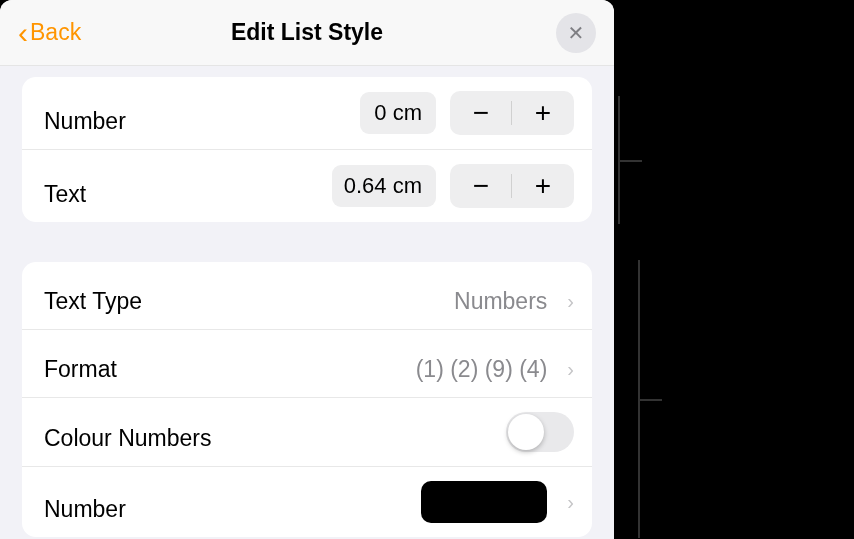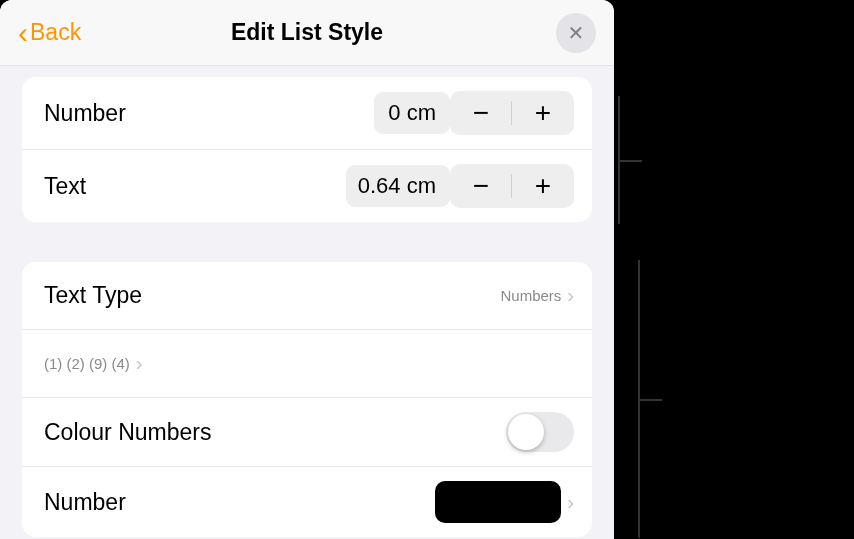--- a/index.html
+++ b/index.html
@@ -72,36 +72,37 @@
       overflow: hidden;
     }
     .group.first {
       margin-top: 11px;
     }
     .group.second {
       margin-top: 40px;
     }
     .row {
       display: flex;
-      align-items: center;
+      align-items: flex-end;
       justify-content: space-between;
       padding: 14px 18px 14px 22px;
       min-height: 68px;
       border-bottom: 1px solid #e8e8e8;
     }
     .row:last-child {
       border-bottom: none;
     }
     .row-label {
       font-size: 23px;
       color: #000;
     }
     .row-right {
       display: flex;
       align-items: center;
+      gap: 14px;
     }
     .value-box {
       background: #eeeeef;
       border-radius: 9px;
       padding: 8px 14px;
       font-size: 22px;
       color: #000;
       text-align: center;
     }
     .value-box.narrow {
@@ -132,21 +133,21 @@
     .stepper-btn:first-child::after {
       content: '';
       position: absolute;
       right: 0;
       top: 10px;
       bottom: 10px;
       width: 1px;
       background: #d0d0d0;
     }
     .value-text {
-      font-size: 15px;
+      font-size: 23px;
       color: #8a8a8e;
     }
     .chevron-right {
       color: #c5c5c7;
       font-size: 20px;
       margin-left: 6px;
     }
     .toggle {
       width: 68px;
       height: 40px;
@@ -237,20 +238,21 @@
 
       <div class="row">
         <div class="row-label">Text Type</div>
         <div class="row-right">
           <span class="value-text">Numbers</span>
           <span class="chevron-right">›</span>
         </div>
       </div>
 
       <div class="row">
+        <div class="row-label">Format</div>
         <div class="row-right">
           <span class="value-text">(1) (2) (9) (4)</span>
           <span class="chevron-right">›</span>
         </div>
       </div>
 
       <div class="row">
         <div class="row-label">Colour Numbers</div>
         <div class="row-right">
           <div class="toggle">

